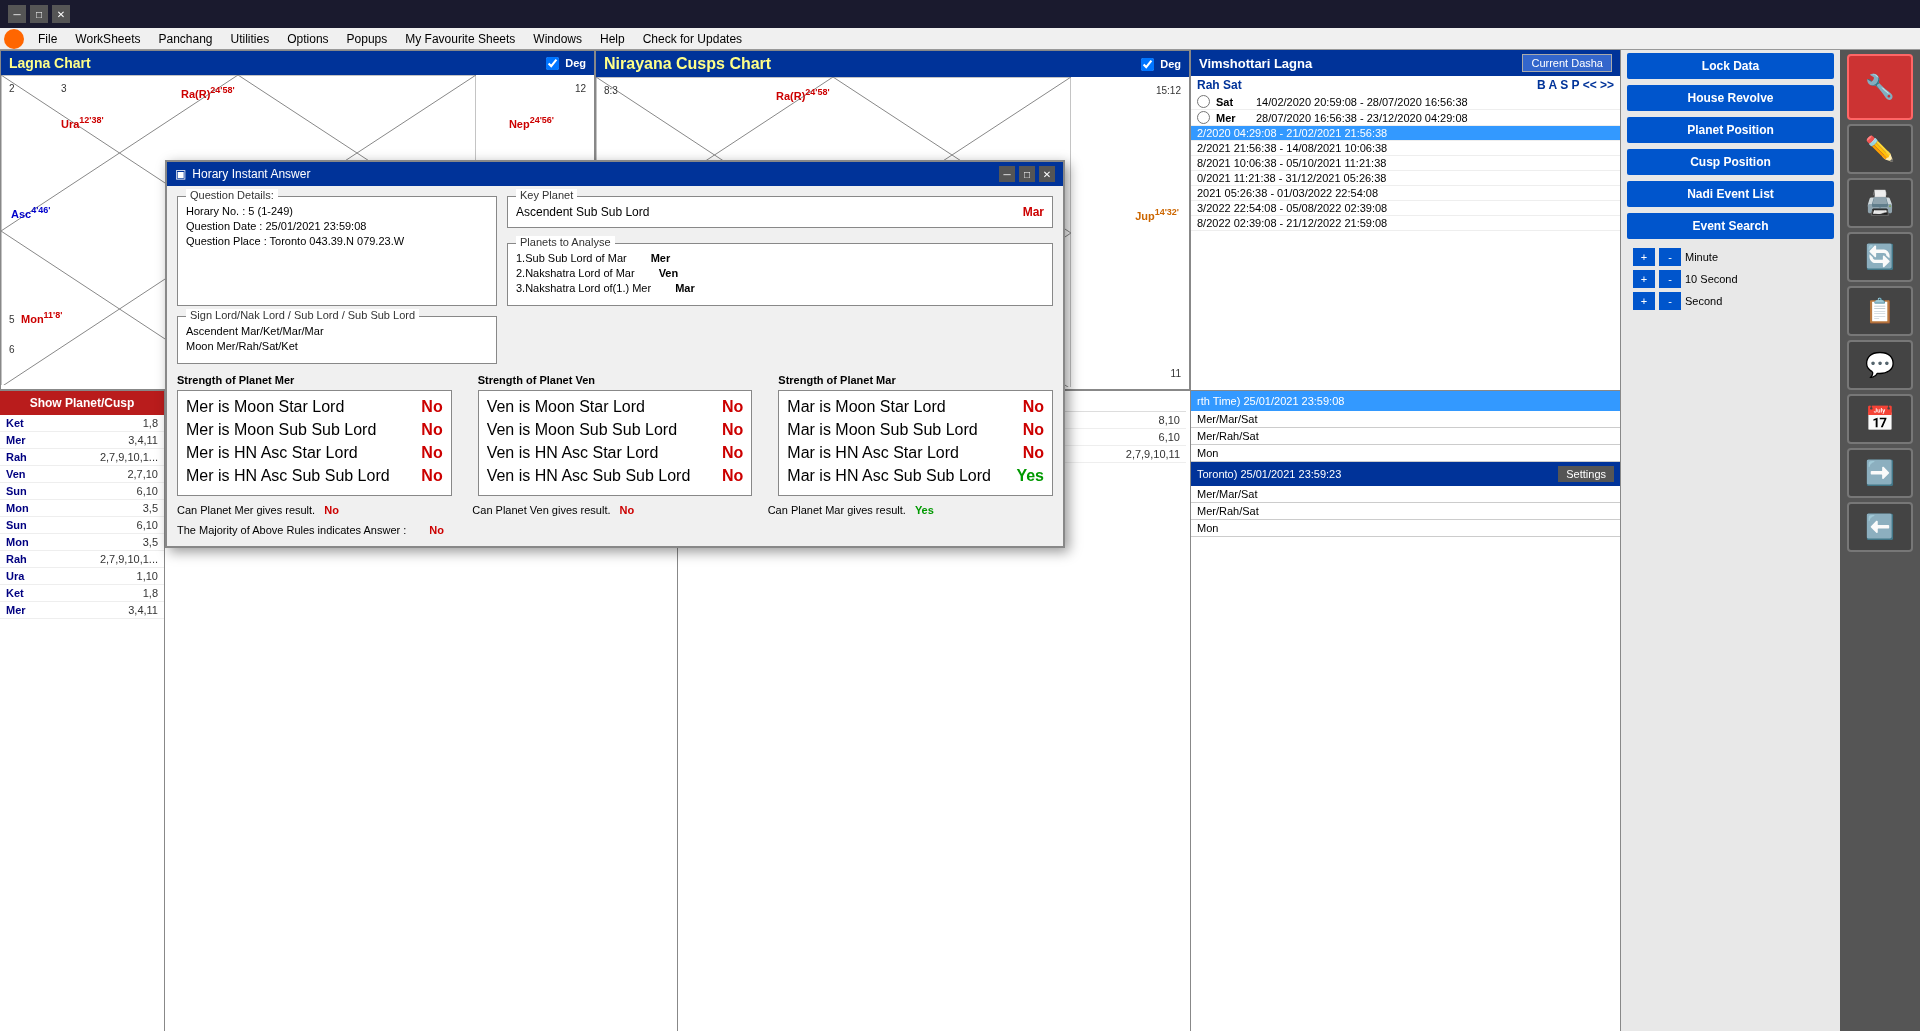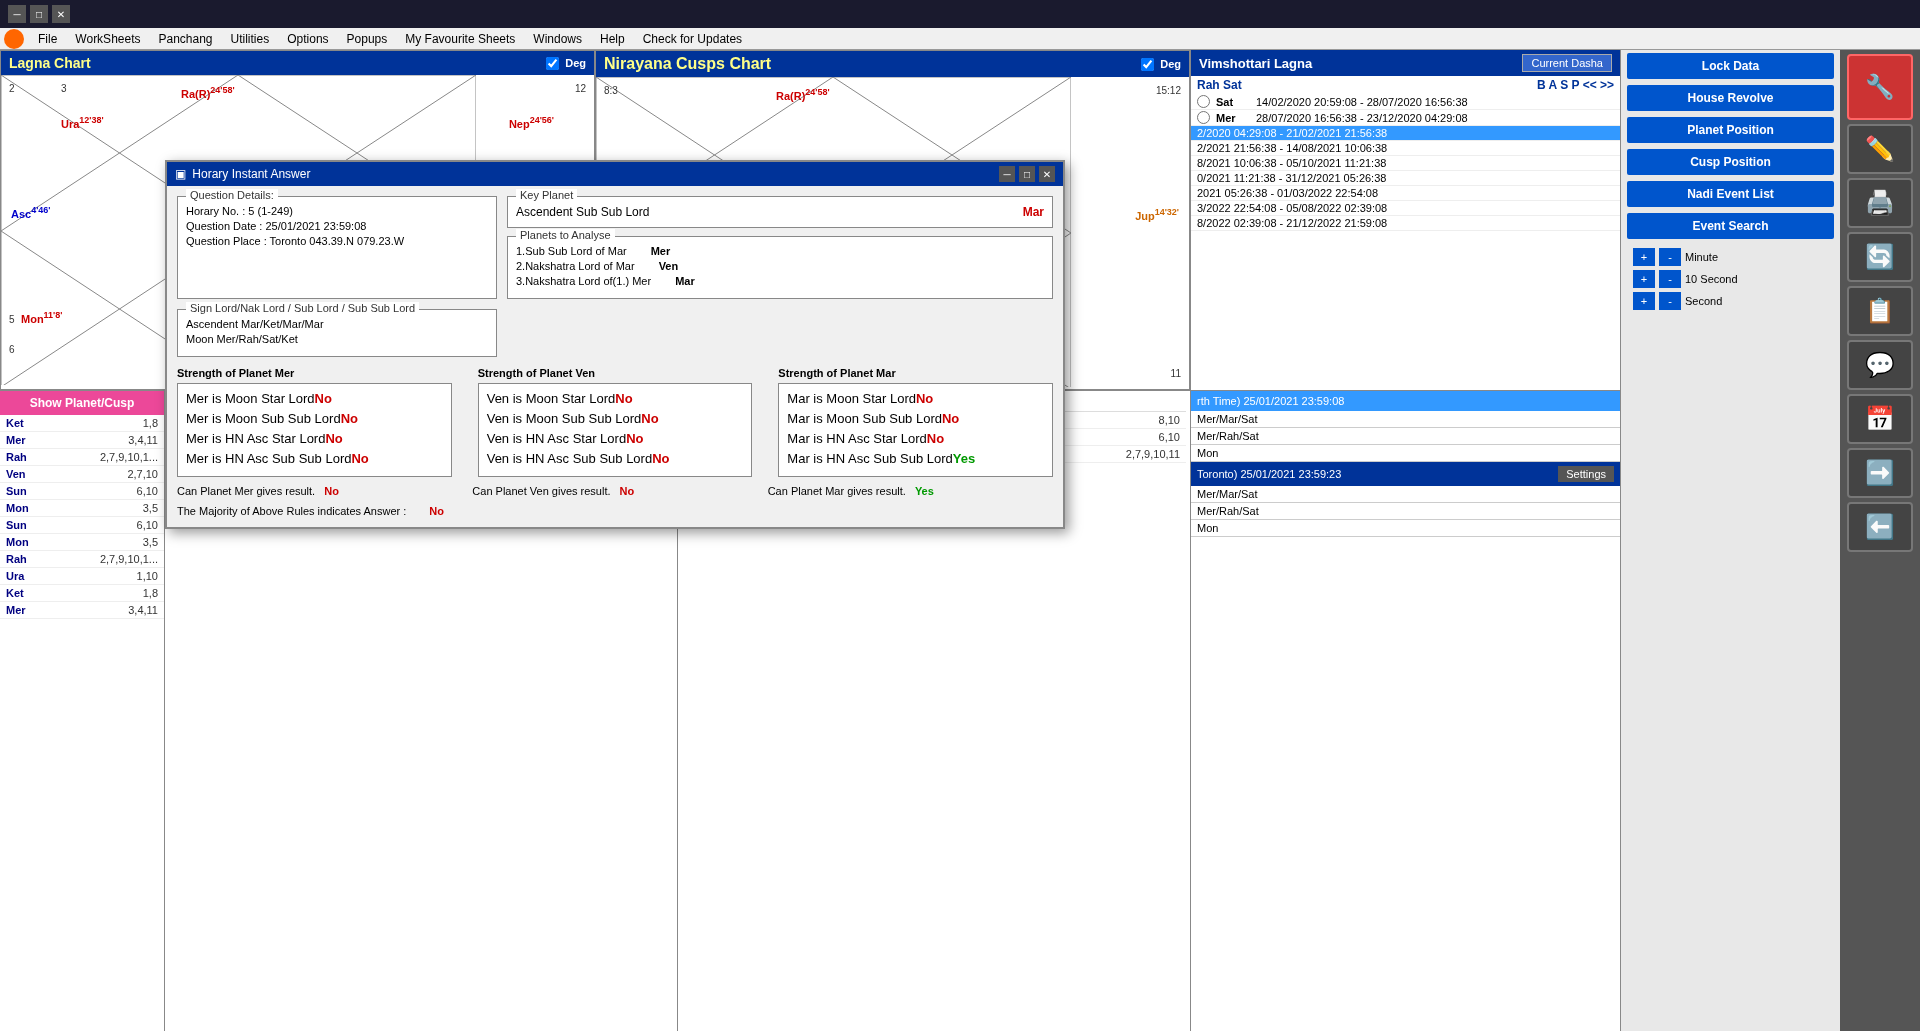--- a/index.html
+++ b/index.html
@@ -133,21 +133,21 @@
       height: calc(100% - 340px);
       border-top: 1px solid #888;
     }
     .planet-table {
       width: 165px;
       background: white;
       border-right: 1px solid #888;
       overflow-y: auto;
     }
     .show-planet-btn {
-      background: #ec4899;
+      background: #b91c1c;
       color: white;
       width: 100%;
       padding: 5px;
       border: none;
       cursor: pointer;
       font-size: 12px;
       font-weight: bold;
     }
     .planet-row {
       display: flex;
@@ -305,21 +305,22 @@
       gap: 4px;
     }
     .strength-box {
       flex: 1;
       border: 1px solid #888;
       background: white;
       padding: 6px;
     }
     .strength-row {
       display: flex;
-      font-size: 13px;
+      justify-content: space-between;
+      font-size: 16px;
       margin-bottom: 3px;
       padding: 1px 2px;
     }
     .strength-yes { color: #009900; font-weight: bold; }
     .strength-no { color: #cc0000; font-weight: bold; }
     .majority-row {
       font-size: 11px;
       margin-top: 6px;
     }
 
@@ -671,21 +672,21 @@
             <span>Horary No.  : 5 (1-249)</span>
           </div>
           <div class="group-row">
             <span>Question Date  : 25/01/2021 23:59:08</span>
           </div>
           <div class="group-row">
             <span>Question Place : Toronto 043.39.N 079.23.W</span>
           </div>
         </div>
 
-        <div style="display:flex;flex-direction:column;gap:8px;flex:1;">
+        <div style="display:flex;flex-direction:column;gap:15px;flex:1;">
 
           <div class="group-box">
             <span class="group-label">Key Planet</span>
             <div style="display:flex;justify-content:space-between;align-items:center;">
               <span>Ascendent Sub Sub Lord</span>
               <span style="font-weight:bold;color:#cc0000;margin-left:40px;">Mar</span>
             </div>
           </div>
 
           <div class="group-box">

